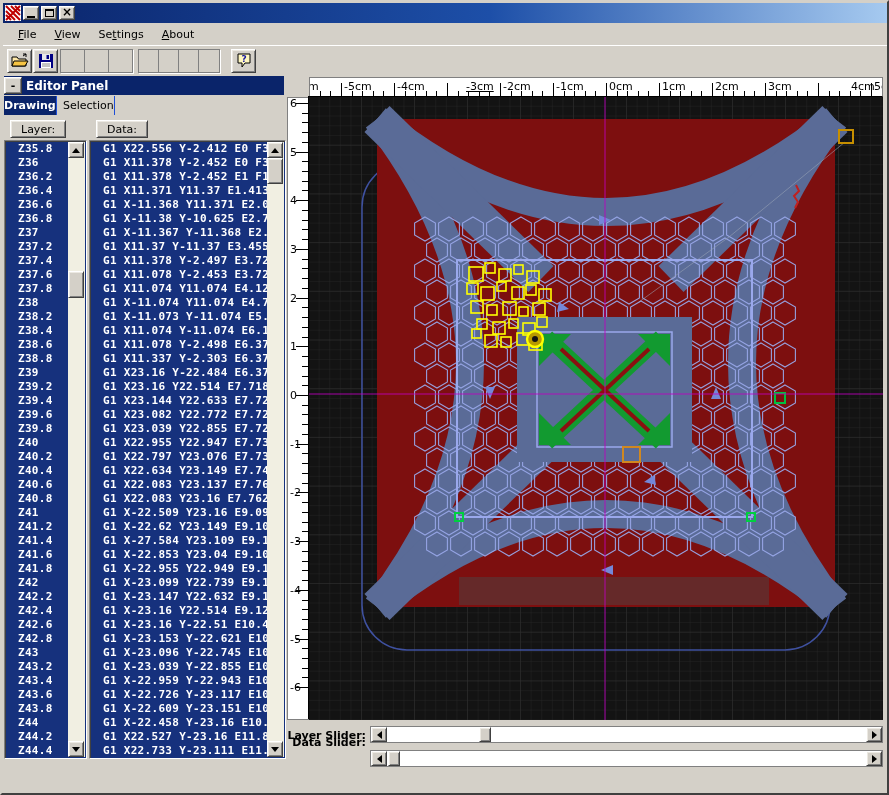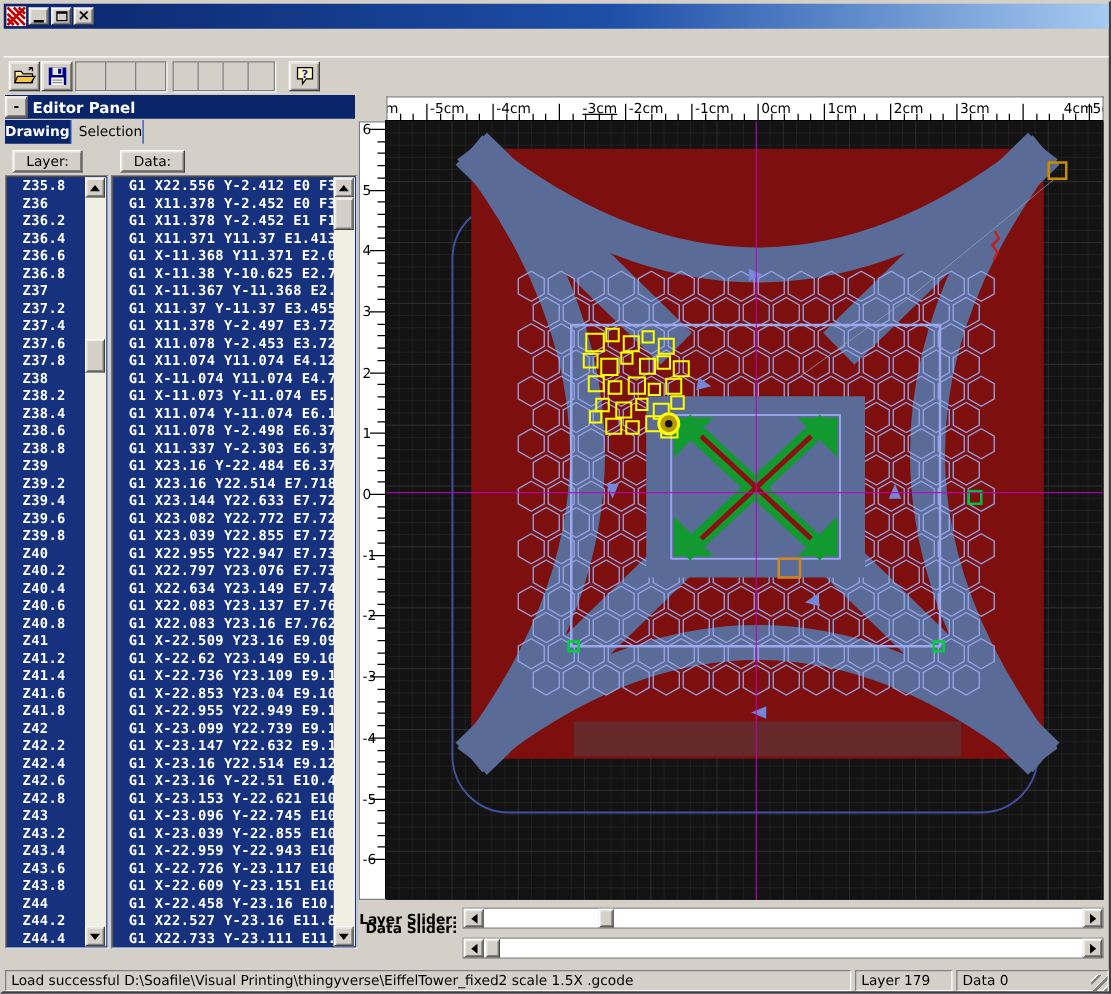--- a/index.html
+++ b/index.html
@@ -92,20 +92,26 @@
         <span class="glyph-min"></span>
       </span>
     <span class="winbtn raised">
         <span class="glyph-max"></span>
       </span>
     <span class="winbtn raised">
         <span class="glyph-close">×</span>
       </span>
   </div>
 
+  <div id="menubar">
+      <span class="menu-item"><u>F</u>ile</span>
+      <span class="menu-item"><u>V</u>iew</span>
+      <span class="menu-item">Se<u>t</u>tings</span>
+      <span class="menu-item"><u>A</u>bout</span>
+    </div>
 
   <div id="toolbar">
     <div class="tbtn raised" style="left:4px;">
       <svg width="18" height="16" viewBox="0 0 18 16">
         <path d="M1,4 L6,4 L7.5,6 L15,6 L15,13 L1,13 Z" fill="#ffe9a8" stroke="#000" stroke-width="1"></path>
         <path d="M3,8 L17,8 L14,13 L1,13 Z" fill="#f6c443" stroke="#000" stroke-width="1"></path>
         <path d="M12,3 L15,1 M15,1 L15,4 M15,1 L12,1" stroke="#000" stroke-width="1" fill="none"></path>
       </svg>
     </div>
     <div class="tbtn raised" style="left:30px;">
@@ -228,21 +234,21 @@
           <div class="listrow">G1 X23.144 Y22.633 E7.72</div>
           <div class="listrow">G1 X23.082 Y22.772 E7.72</div>
           <div class="listrow">G1 X23.039 Y22.855 E7.72</div>
           <div class="listrow">G1 X22.955 Y22.947 E7.73</div>
           <div class="listrow">G1 X22.797 Y23.076 E7.73</div>
           <div class="listrow">G1 X22.634 Y23.149 E7.74</div>
           <div class="listrow">G1 X22.083 Y23.137 E7.76</div>
           <div class="listrow">G1 X22.083 Y23.16 E7.762</div>
           <div class="listrow">G1 X-22.509 Y23.16 E9.09</div>
           <div class="listrow">G1 X-22.62 Y23.149 E9.10</div>
-          <div class="listrow">G1 X-22.736 Y23.109 E9.1</div>
+          <div class="listrow">G1 X-27.584 Y23.109 E9.1</div>
           <div class="listrow">G1 X-22.853 Y23.04 E9.10</div>
           <div class="listrow">G1 X-22.955 Y22.949 E9.1</div>
           <div class="listrow">G1 X-23.099 Y22.739 E9.1</div>
           <div class="listrow">G1 X-23.147 Y22.632 E9.1</div>
           <div class="listrow">G1 X-23.16 Y22.514 E9.12</div>
           <div class="listrow">G1 X-23.16 Y-22.51 E10.4</div>
           <div class="listrow">G1 X-23.153 Y-22.621 E10</div>
           <div class="listrow">G1 X-23.096 Y-22.745 E10</div>
           <div class="listrow">G1 X-23.039 Y-22.855 E10</div>
           <div class="listrow">G1 X-22.959 Y-22.943 E10</div>
@@ -743,20 +749,14 @@
   <div class="hscroll" style="left:368px;top:748px;width:513px;">
     <div class="hs-btn raised" style="left:0;">
         <span class="tri tri-left"></span>
       </div>
     <div class="hs-thumb raised" style="left:17px;"></div>
     <div class="hs-btn raised" style="right:0;">
         <span class="tri tri-right"></span>
       </div>
   </div>
 
-  <div id="statusbar">
-    <div class="status-pane" style="left:2px;width:677px;">Load successful D:\Soafile\Visual Printing\thingyverse\EiffelTower_fixed2 scale 1.5X .gcode</div>
-    <div class="status-pane" style="left:682px;width:78px;">Layer 179</div>
-    <div class="status-pane" style="left:763px;width:122px;">Data 0</div>
-    <div id="grip"></div>
-  </div>
 
 </div>
 
 </body></html>

